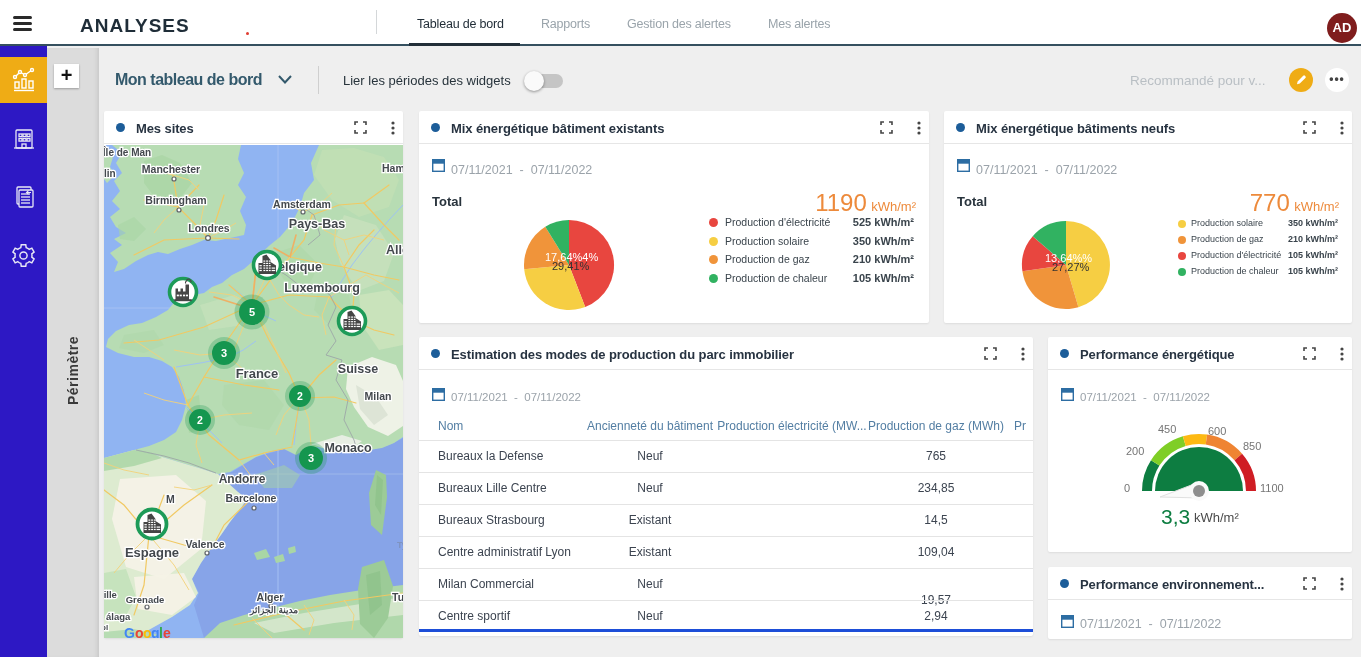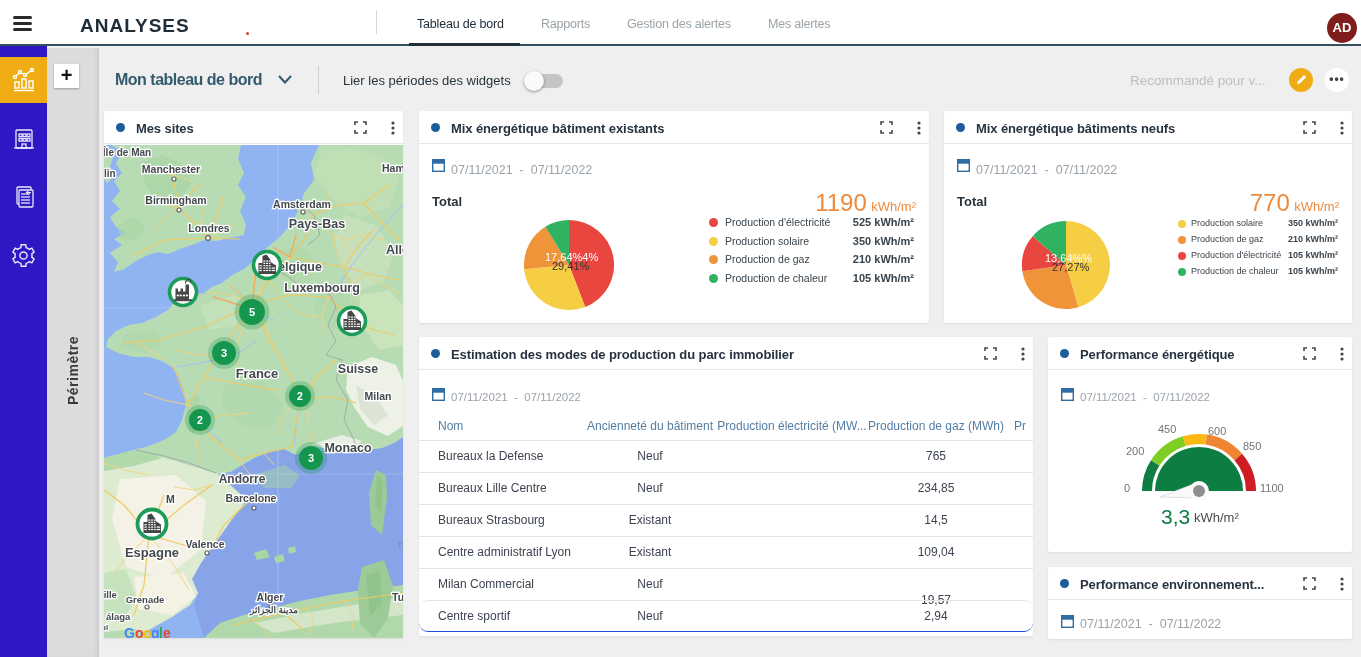--- a/index.html
+++ b/index.html
@@ -614,21 +614,21 @@
     <div style="border-top:1px solid #e4e4e4; position:relative; height:32px;">
         <span style="position:absolute;left:19px;top:8px;">Centre administratif Lyon</span>
         <span style="position:absolute;left:151px;width:160px;top:8px;text-align:center;">Existant</span>
         <span style="position:absolute;left:437px;width:160px;top:8px;text-align:center;">109,04</span>
       </div>
     <div style="border-top:1px solid #e4e4e4; position:relative; height:32px;">
         <span style="position:absolute;left:19px;top:8px;">Milan Commercial</span>
         <span style="position:absolute;left:151px;width:160px;top:8px;text-align:center;">Neuf</span>
         <span style="position:absolute;left:437px;width:160px;top:8px;text-align:center;margin-top:16px;">19,57</span>
       </div>
-    <div style="border-top:1px solid #e4e4e4; border-bottom:1px solid #1d4ed8; position:relative; height:32px;border-radius:9px;">
+    <div style="border-top:1px solid #e4e4e4; border-bottom:3px solid #1d4ed8; position:relative; height:32px;">
         <span style="position:absolute;left:19px;top:8px;">Centre sportif</span>
         <span style="position:absolute;left:151px;width:160px;top:8px;text-align:center;">Neuf</span>
         <span style="position:absolute;left:437px;width:160px;top:8px;text-align:center;">2,94</span>
       </div>
   </div>
 </div>
 
 <div class="card" id="card-gauge" style="left:1048px; top:337px; width:304px; height:215px;">
   <div class="chead">
     <div class="cdot"></div>

